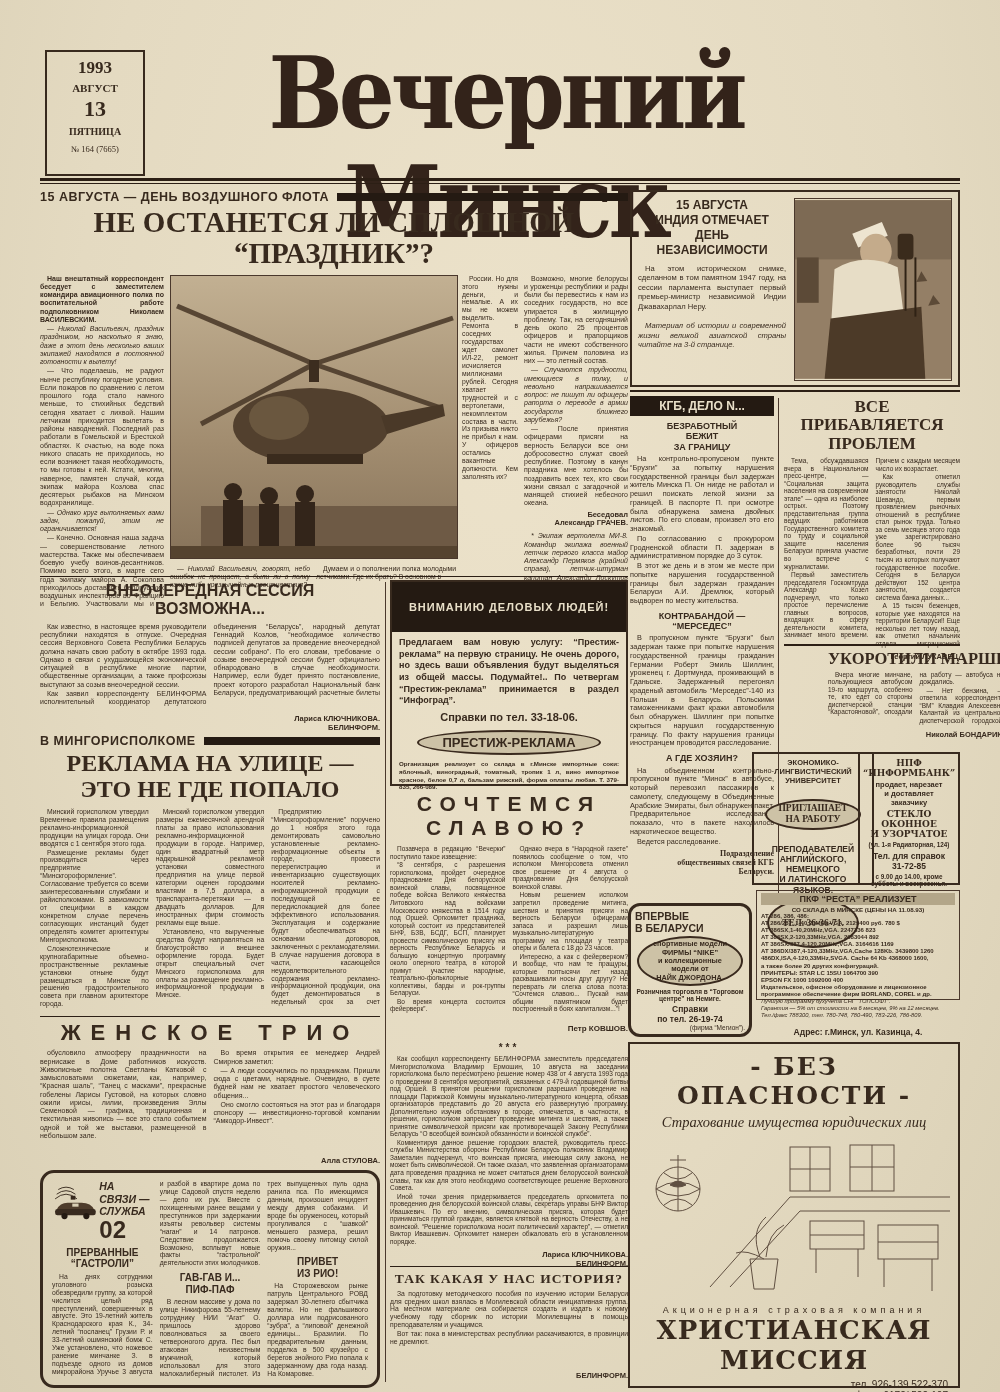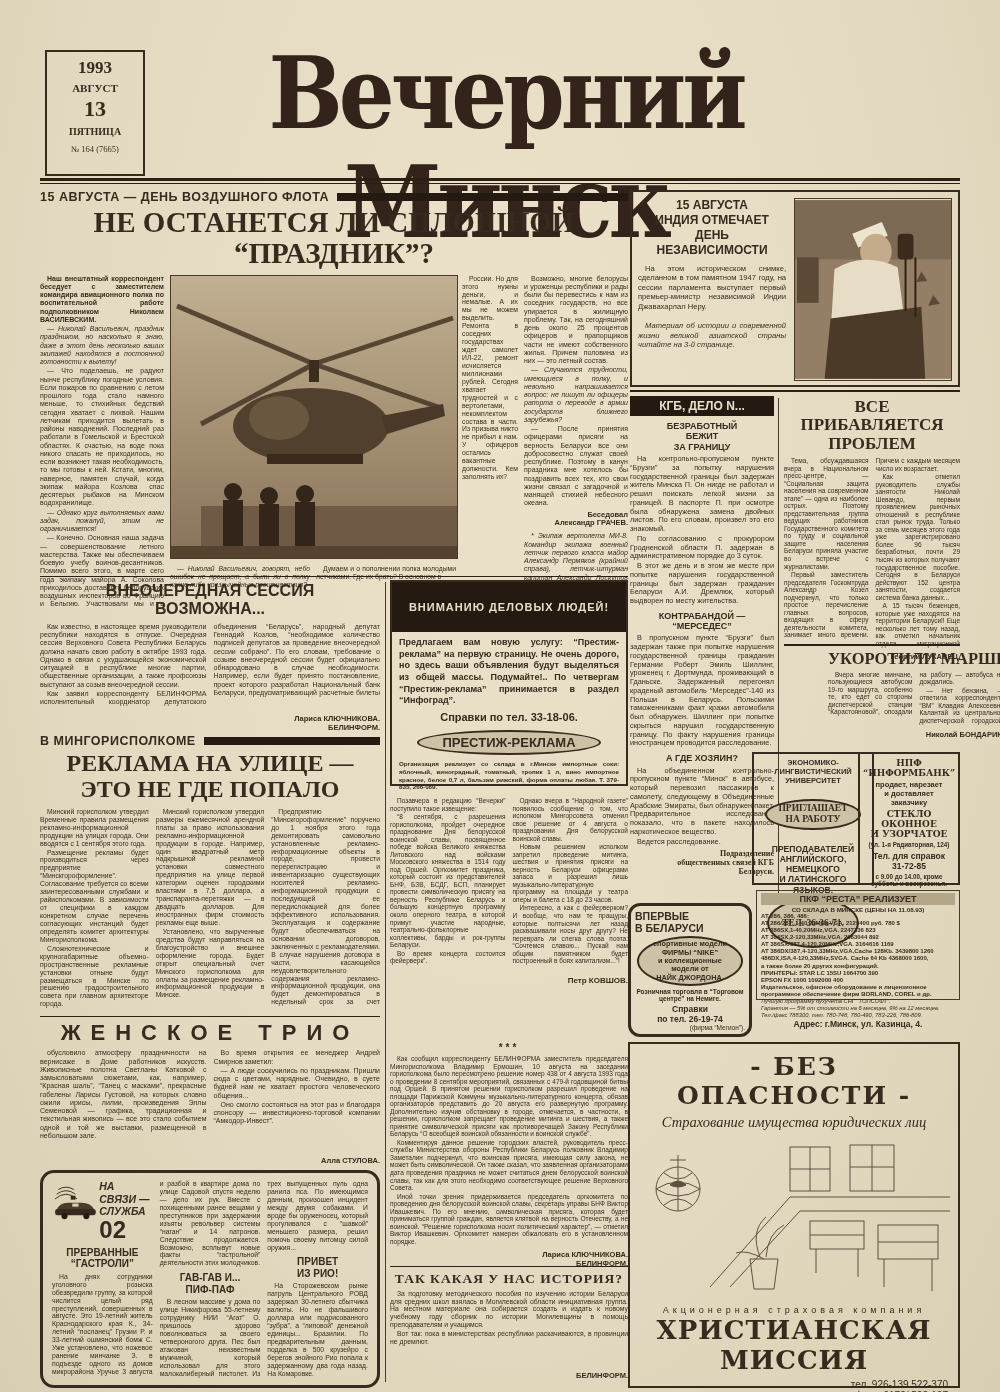--- a/index.html
+++ b/index.html
@@ -270,21 +270,21 @@
         <div class="resta-line">а также более 20 других конфигураций.</div>
         <div class="resta-line">ПРИНТЕРЫ: STAR LC 15SU 1064700 390</div>
         <div class="resta-line">EPSON FX 1000 1092000 400</div>
         <div class="resta-line">Издательское, офисное оборудование и лицензионное программное обеспечение фирм BORLAND, COREL и др.</div>
       </div>
     <div class="ovf it" style="font-size:5.8px;line-height:1.18;">
         <div class="resta-note">Лучшую программу бухучета СНГ “ТОПСОФТ”.</div>
         <div class="resta-note">Гарантия — 5% от стоимости на 6 месяцев, 9% на 12 месяцев.</div>
         <div class="resta-note">Тел./факс 788300, тел. 780-748, 780-490, 783-226, 786-809.</div>
       </div>
-    <div class="b" style="text-align:center;font-size:8.5px;margin-top:1px;">Адрес: г.Минск, ул. Казинца, 4.</div>
+    <div class="b" style="text-align:center;font-size:8.5px;margin-top:9px;">Адрес: г.Минск, ул. Казинца, 4.</div>
   </div>
 
   <div class="abs box" style="left:628px;top:1042px;width:332px;height:346px;box-sizing:border-box;padding:8px 10px;">
     <div class="stencil" style="font-size:25px;">- БЕЗ ОПАСНОСТИ -</div>
     <div class="it" style="font-family:'Liberation Serif',serif;font-size:14.5px;text-align:center;margin-top:4px;">Страхование имущества юридических лиц</div>
     <svg width="310" height="158" viewBox="0 0 310 158" style="margin-top:6px;">
       <g stroke="#4a382c" stroke-width="1" fill="none" opacity=".85">
         <circle cx="38" cy="52" r="22"></circle>
         <path d="M16 52 Q38 38 60 52 M16 52 Q38 66 60 52 M38 30 V74 M24 36 Q38 48 52 36 M24 68 Q38 56 52 68"></path>
         <line x1="38" y1="18" x2="38" y2="30"></line>
@@ -410,20 +410,22 @@
     <div class="blackhead" style="font-size:11px;padding:19px 0;letter-spacing:1px;">ВНИМАНИЮ ДЕЛОВЫХ ЛЮДЕЙ!</div>
     <div style="padding:5px 7px 0;">
       <div class="b" style="font-size:9px;line-height:1.3;text-align:justify;">Предлагаем вам новую услугу: “Престиж-реклама” на первую страницу. Не очень дорого, но здесь ваши объявления будут выделяться из общей массы. Подумайте!.. По четвергам “Престиж-реклама” принимается в раздел “Инфоград”.</div>
       <div class="b" style="font-size:11px;text-align:center;margin-top:4px;">Справки по тел. 33-18-06.</div>
       <div class="oval" style="font-size:13px;padding:3px 0;margin:7px 18px 5px;">ПРЕСТИЖ-РЕКЛАМА</div>
       <div class="b" style="font-size:6.2px;line-height:1.25;text-align:justify;">Организация реализует со склада в г.Минске импортные соки: яблочный, виноградный, томатный, тропик 1 л, вино импортное красное, белое 0,7 л, бальзам рижский, форма оплаты любая. Т. 379-835, 266-089.</div>
     </div>
   </div>
 
   <div class="abs" style="left:390px;top:792px;width:238px;height:246px;">
+    <div class="hl-sans pre" style="font-size:21px;letter-spacing:8px;">СОЧТЕМСЯ
+СЛАВОЮ?</div>
     <div class="cols2 txt t65 ovf" style="height:176px;margin-top:5px;">
         <p>Позавчера в редакцию “Вечерки” поступило такое извещение:</p>
         <p>“8 сентября, с разрешения горисполкома, пройдет очередное празднование Дня белорусской воинской славы, посвященное победе войска Великого княжества Литовского над войсками Московского княжества в 1514 году под Оршей. Оргкомитет праздника, который состоит из представителей БНФ, БЗВ, БСДГ, БСП, планирует провести символическую присягу на верность Республике Беларусь и большую концертную программу около оперного театра, в которой примут участие народные, театрально-фольклорные коллективы, барды и рок-группы Беларуси.</p>
         <p>Во время концерта состоится фейерверк”.</p>
         <p>Однако вчера в “Народной газете” появилось сообщение о том, что исполком Мингорсовета отменил свое решение от 4 августа о праздновании Дня белорусской воинской славы.</p>
         <p>Новым решением исполком запретил проведение митинга, шествия и принятия присяги на верность Беларуси офицерами запаса и разрешил лишь музыкально-литературную программу на площади у театра оперы и балета с 18 до 23 часов.</p>
         <p>Интересно, а как с фейерверком? И вообще, что нам те пращуры, которые полтысячи лет назад расквашивали носы друг другу? Не переврать ли слегка слова поэта: “Сочтемся славою... Пускай нам общим памятником будет построенный в боях капитализм...”!</p>
       </div>
     <div class="sig" style="font-size:8px;">Петр КОВШОВ.</div>
   </div>

